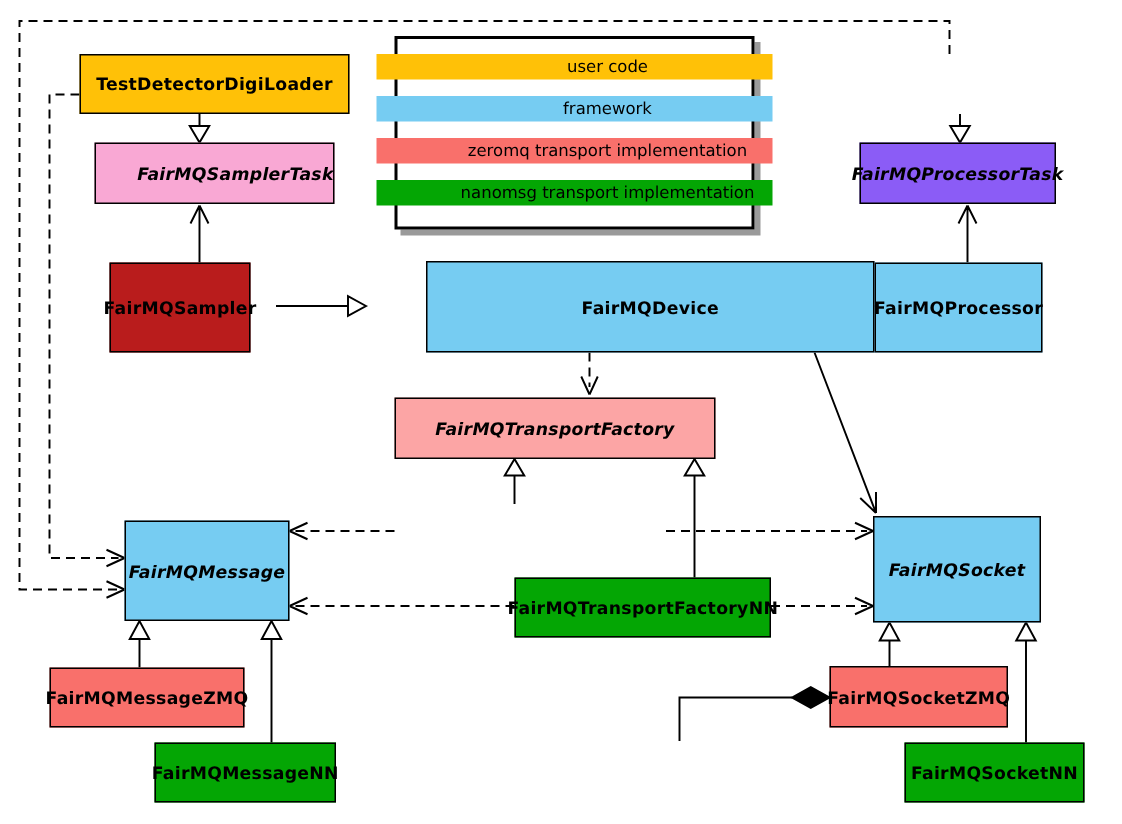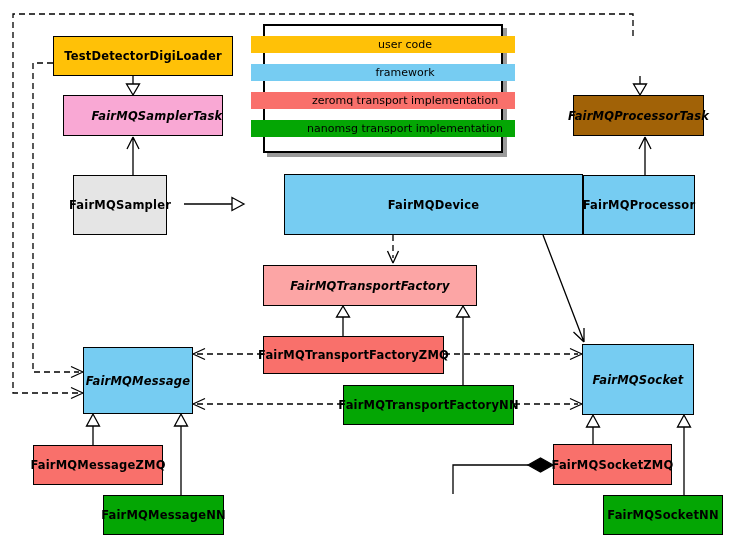--- a/index.html
+++ b/index.html
@@ -150,26 +150,25 @@
     <div class="legend-row" style="background: rgb(249, 112, 107);">
         <span>zeromq transport implementation</span>
       </div>
     <div class="legend-row" style="background: rgb(4, 166, 4);">
         <span>nanomsg transport implementation</span>
       </div>
   </div>
 
   <div class="node" style="left: 53px; top: 36px; width: 180px; height: 40px; background: rgb(255, 193, 7);">TestDetectorDigiLoader</div>
   <div class="node abstract" style="left: 63px; top: 95px; width: 160px; height: 41px; background: #f9a8d4; padding-left: 28px;">FairMQSamplerTask</div>
-  <div class="node abstract" style="left: 573px; top: 95px; width: 131px; height: 41px; background: #a16207;">FairMQProcessorTask</div>
-  <div class="node" style="left: 73px; top: 175px; width: 94px; height: 60px; background: #e5e5e5;">FairMQSampler</div>
+  <div class="node abstract" style="left: 573px; top: 95px; width: 131px; height: 41px; background: #8b5cf6;">FairMQProcessorTask</div>
+  <div class="node" style="left: 73px; top: 175px; width: 94px; height: 60px; background: #b91c1c;">FairMQSampler</div>
   <div class="node" style="left: 244px; top: 174px; width: 299px; height: 61px; background: rgb(118, 204, 242); margin-left: 40px;">FairMQDevice</div>
   <div class="node" style="left: 583px; top: 175px; width: 112px; height: 60px; background: rgb(118, 204, 242);">FairMQProcessor</div>
   <div class="node abstract" style="left: 263px; top: 265px; width: 214px; height: 41px; background: #fca5a5;">FairMQTransportFactory</div>
-  <div class="node" style="left: 263px; top: 336px; width: 181px; height: 38px; background: rgb(249, 112, 107);">FairMQTransportFactoryZMQ</div>
   <div class="node" style="left: 343px; top: 385px; width: 171px; height: 40px; background: rgb(4, 166, 4);">FairMQTransportFactoryNN</div>
   <div class="node abstract" style="left: 83px; top: 347px; width: 110px; height: 67px; background: rgb(118, 204, 242);">FairMQMessage</div>
   <div class="node abstract" style="left: 582px; top: 344px; width: 112px; height: 71px; background: rgb(118, 204, 242);">FairMQSocket</div>
   <div class="node" style="left: 33px; top: 445px; width: 130px; height: 40px; background: rgb(249, 112, 107);">FairMQMessageZMQ</div>
   <div class="node" style="left: 103px; top: 495px; width: 121px; height: 40px; background: rgb(4, 166, 4);">FairMQMessageNN</div>
   <div class="node" style="left: 553px; top: 444px; width: 119px; height: 41px; background: rgb(249, 112, 107);">FairMQSocketZMQ</div>
   <div class="node" style="left: 603px; top: 495px; width: 120px; height: 40px; background: rgb(4, 166, 4);">FairMQSocketNN</div>
 
 </div>
 

